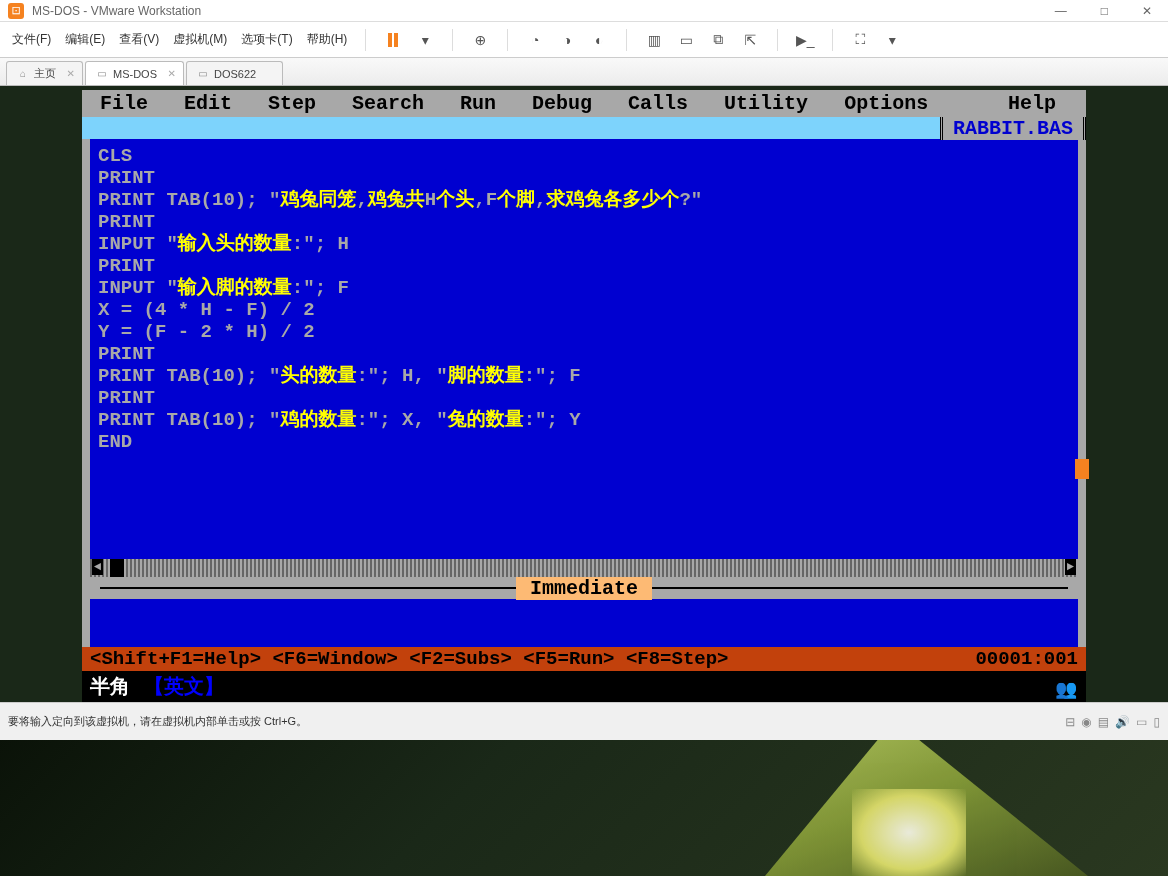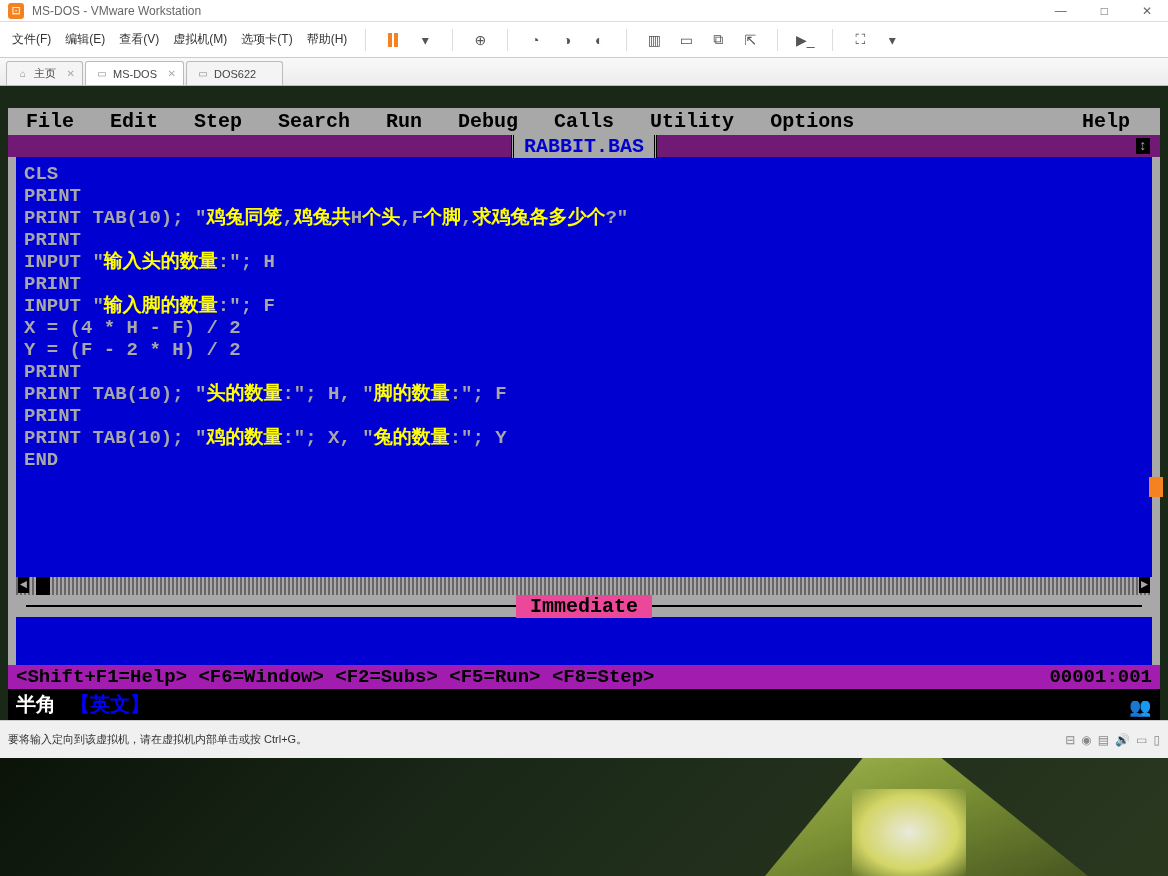--- a/index.html
+++ b/index.html
@@ -70,43 +70,43 @@
   font-size: 11px; color: #444;
   margin-right: 2px;
   cursor: pointer;
   position: relative;
 }
 .tab.active { background: #fff; }
 .tab .tab-icon { width: 12px; height: 12px; margin-right: 5px; display: inline-flex; align-items: center; justify-content: center; font-size: 10px; color: #888; }
 .tab .tab-close { position: absolute; right: 7px; font-size: 10px; color: #aaa; }
 
 .dos-screen {
-  width: 1152px;
-  margin: 22px auto 0;
+  width: 1004px;
+  margin: 4px auto 0;
   background: #a8a8a8;
   font-family: "Courier New", monospace;
 }
 .qb-menubar {
   background: #a8a8a8;
   color: #000;
   font-weight: bold;
   font-size: 20px;
   display: flex;
   padding: 2px 0;
   justify-content: flex-start;
 }
 .qb-menubar span { padding: 0 18px; cursor: pointer; }
 .qb-menubar .help { margin-left: auto; padding-right: 30px; }
 
 .qb-titlebar {
-  background: #701a75;
+  background: #7dd3fc;
   height: 22px;
   position: relative;
   display: flex;
-  justify-content: center;
+  justify-content: flex-end;
   align-items: center;
 }
 .qb-titlebar::before, .qb-titlebar::after {
   content: "";
   position: absolute;
   height: 4px;
   background: repeating-linear-gradient(90deg, #000 0 1px, transparent 1px 2px);
   top: 9px;
 }
 .qb-titlebar .file-label {
@@ -182,21 +182,21 @@
   color: #000;
   font-weight: bold;
   font-size: 20px;
   text-align: center;
   position: relative;
   height: 22px;
   border-left: 8px solid #a8a8a8;
   border-right: 8px solid #a8a8a8;
 }
 .immediate-bar span {
-  background: #ec4899;
+  background: #fdba74;
   padding: 0 14px;
   position: relative;
   z-index: 1;
 }
 .immediate-bar::before, .immediate-bar::after {
   content: "";
   position: absolute;
   top: 10px;
   height: 2px;
   width: 45%;
@@ -206,21 +206,21 @@
 .immediate-bar::after { right: 10px; }
 
 .immediate-area {
   background: #0000d0;
   height: 48px;
   border-left: 8px solid #a8a8a8;
   border-right: 8px solid #a8a8a8;
 }
 
 .status-line {
-  background: #a21caf;
+  background: #c2410c;
   color: #000;
   font-weight: bold;
   font-size: 19px;
   display: flex;
   padding: 1px 8px;
 }
 .status-line .keys { flex: 1; }
 .status-line .pos { }
 
 .ucdos-line {

